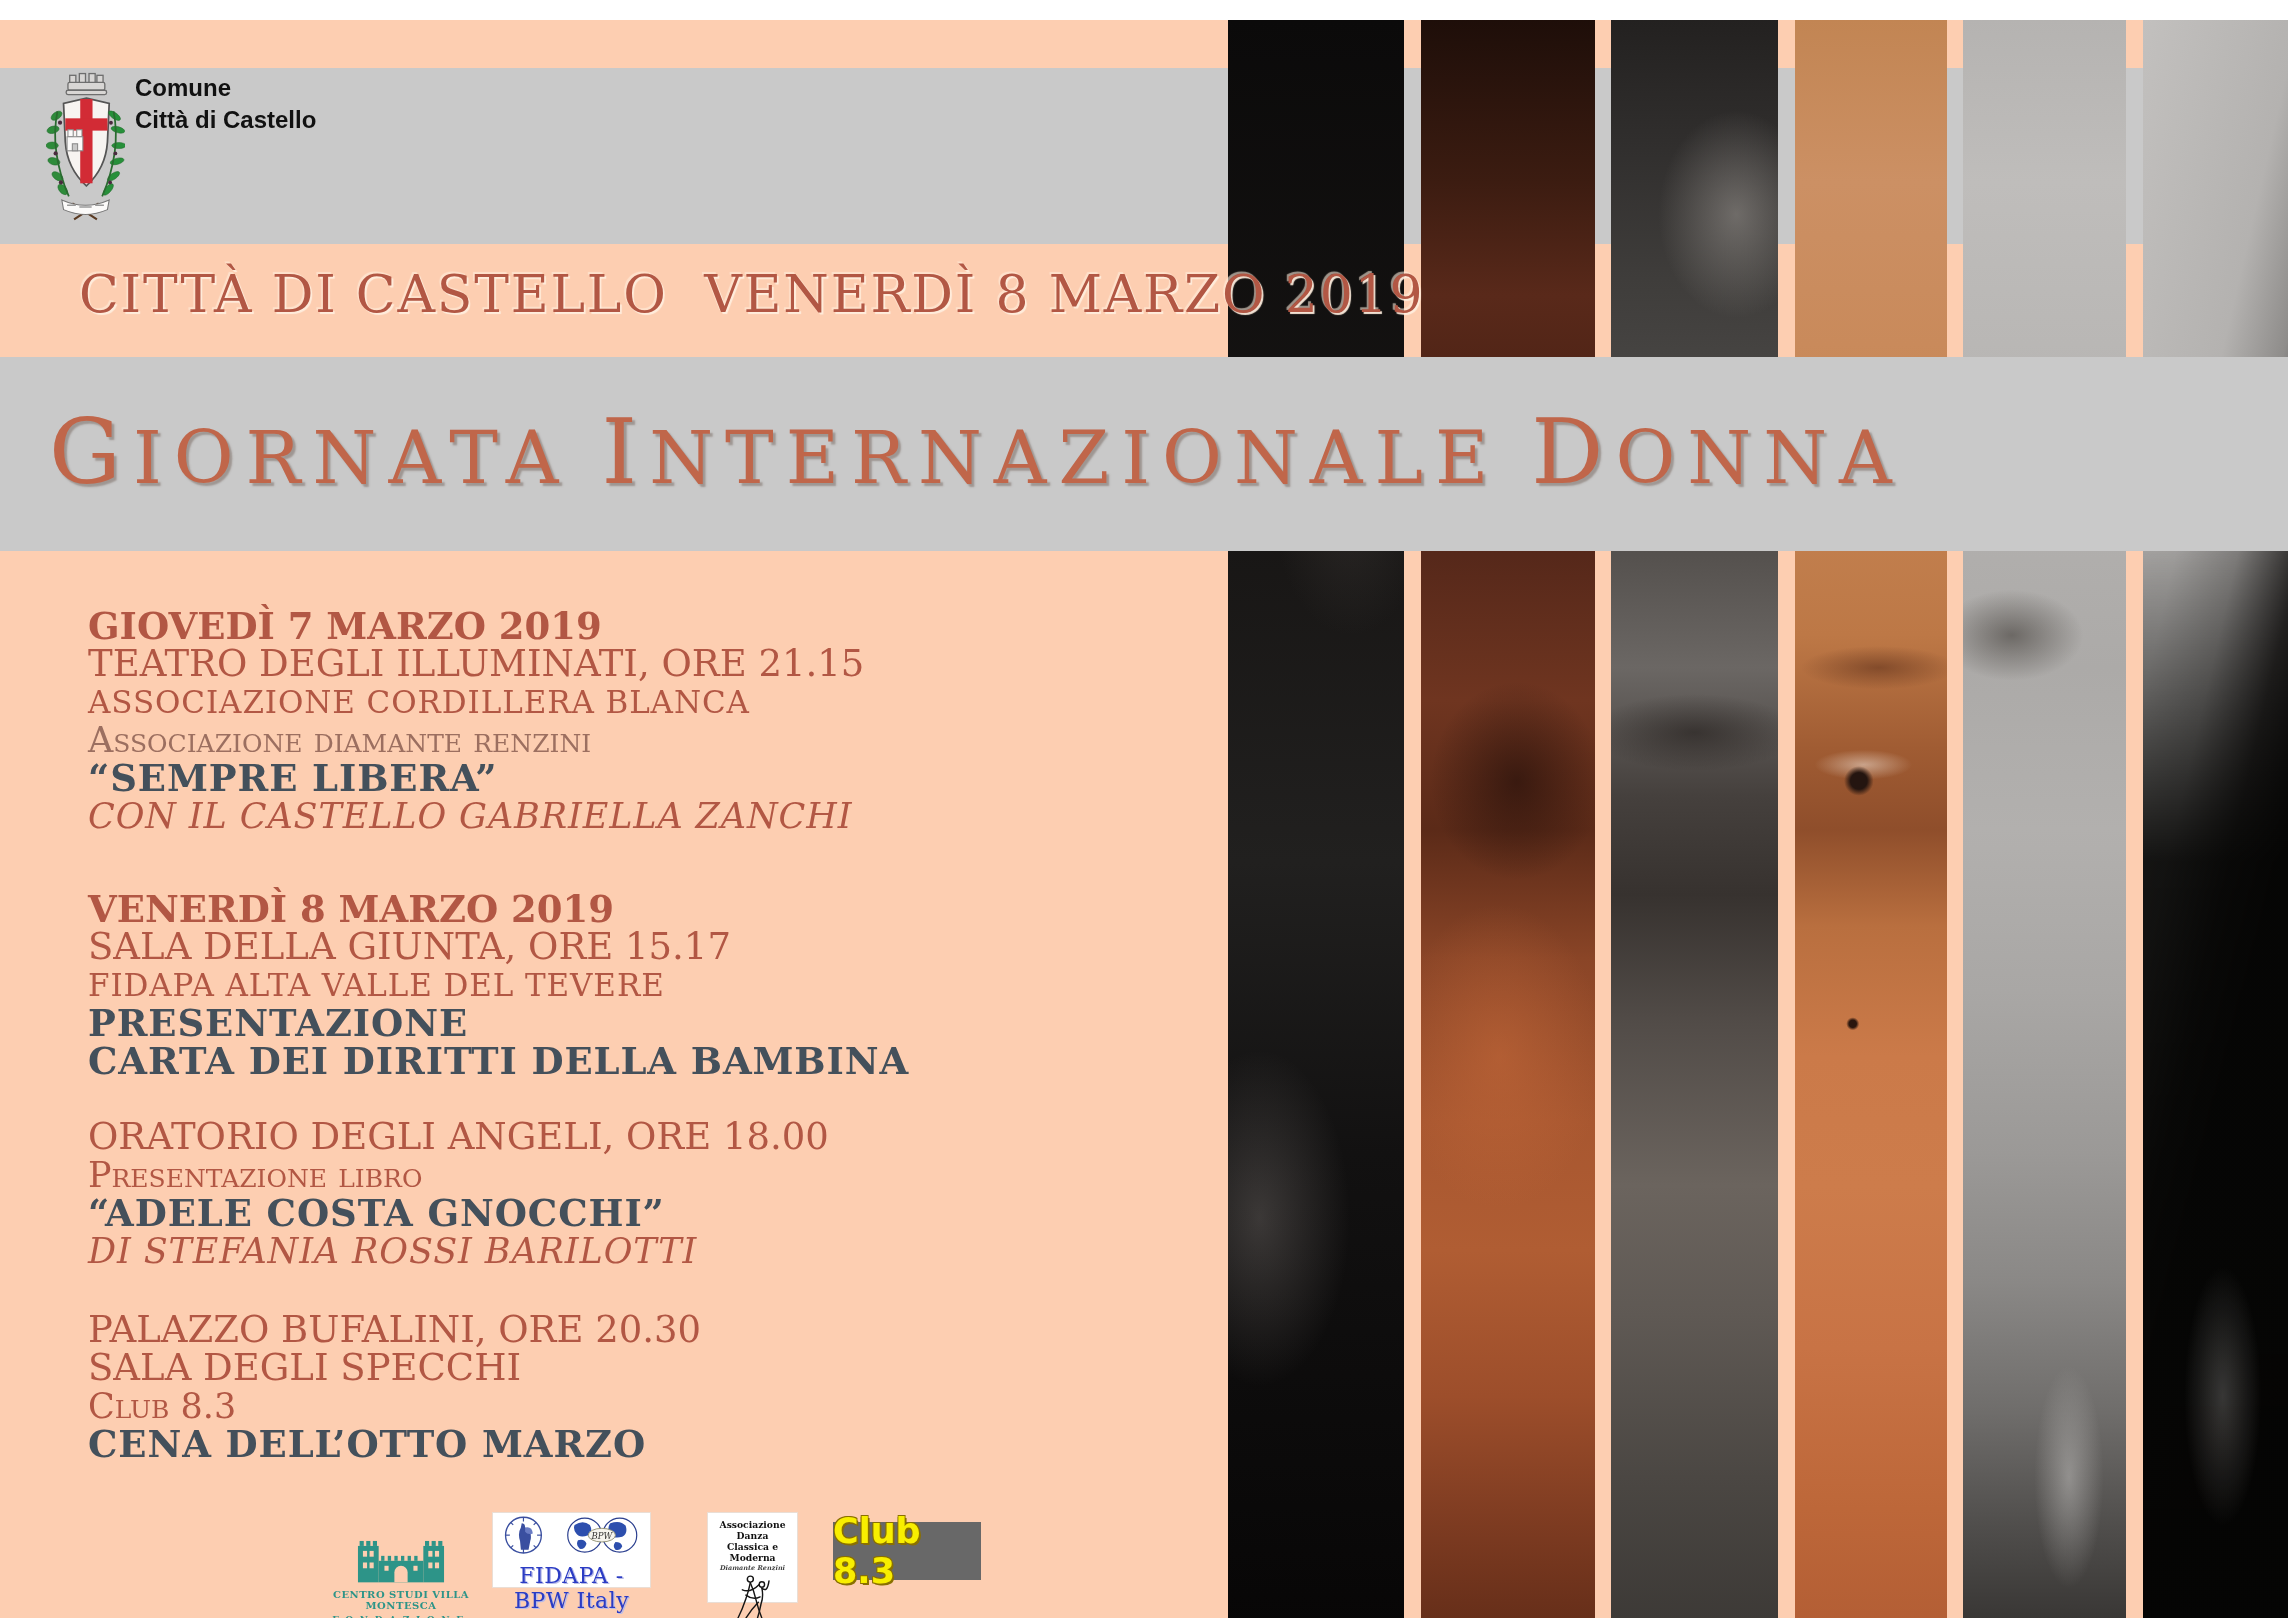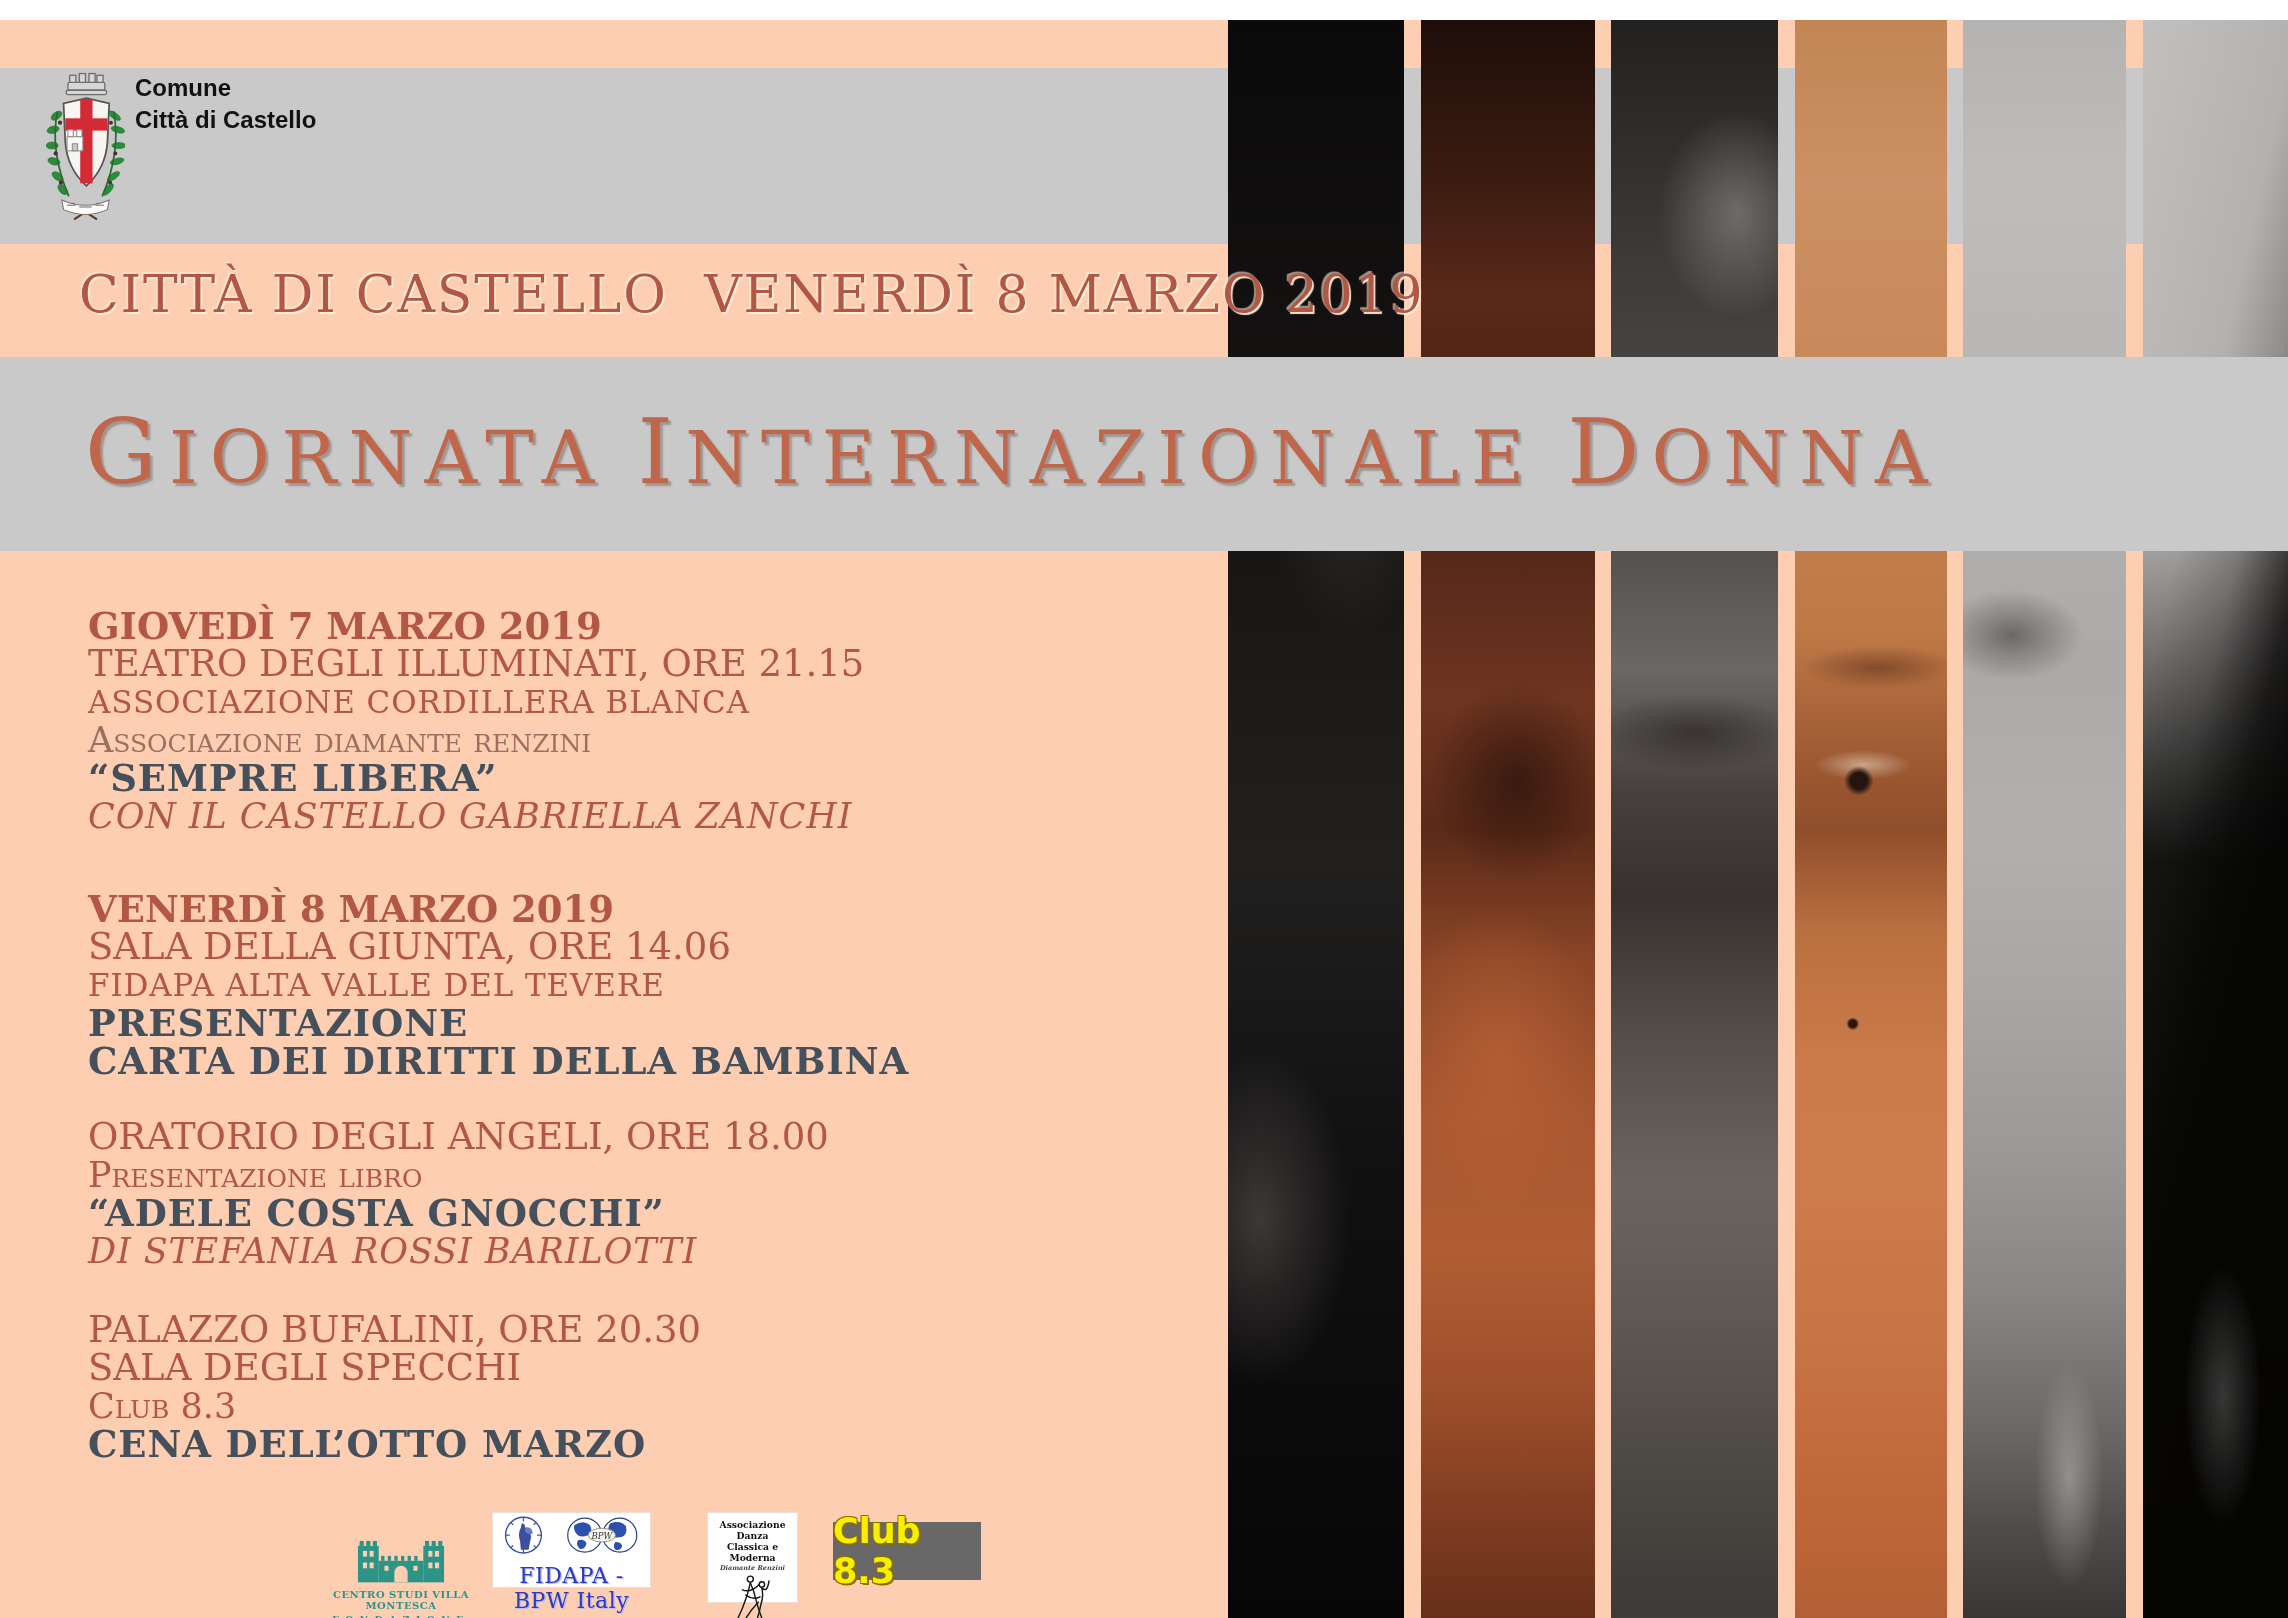--- a/index.html
+++ b/index.html
@@ -44,21 +44,21 @@
   .coa{position:absolute;left:46px;top:51px;width:79px;height:164px;z-index:2;}
   .muni{position:absolute;left:135px;top:52px;z-index:2;font-family:"Liberation Sans",sans-serif;
         font-weight:bold;color:#111;font-size:24px;line-height:32px;}
 
   
   .subtitle{position:absolute;left:79px;top:244px;z-index:4;white-space:pre;
     color:var(--terracotta);font-size:52px;letter-spacing:1.8px;font-weight:500;
     text-shadow:1.8px 1.8px 0.9px rgba(255,238,222,.95), -1.8px -1.8px 0.9px rgba(255,238,222,.6);}
 
   
-  .band-title h1{margin:0;padding-left:85px;line-height:190px;white-space:nowrap;
+  .band-title h1{margin:0;padding-left:49px;line-height:190px;white-space:nowrap;
     color:var(--title);font-weight:500;letter-spacing:12px;
     text-shadow:2.8px 2.8px 1.8px rgba(115,100,92,.5);}
   .t-lead{font-size:90px;}
   .t-rest{font-size:73px;}
   .t-gap{display:inline-block;width:31px;}
 
   
   .events{position:absolute;left:88px;top:587px;width:1126px;z-index:2;}
   .evblock{margin:0 0 55px 0;}
   .evblock.g2{margin-bottom:38px;}
@@ -177,21 +177,21 @@
     <div class="evblock">
       <div class="line l-date">GIOVEDÌ 7 MARZO 2019</div>
       <div class="line l-venue">TEATRO DEGLI ILLUMINATI, ORE 21.15</div>
       <div class="line l-org">ASSOCIAZIONE CORDILLERA BLANCA</div>
       <div class="line l-orgsc">Associazione diamante renzini</div>
       <div class="line l-dark">“SEMPRE LIBERA”</div>
       <div class="line l-italic">CON IL CASTELLO GABRIELLA ZANCHI</div>
     </div>
     <div class="evblock g2">
       <div class="line l-date">VENERDÌ 8 MARZO 2019</div>
-      <div class="line l-venue">SALA DELLA GIUNTA, ORE 14.06</div>
+      <div class="line l-venue">SALA DELLA GIUNTA, ORE 15.17</div>
       <div class="line l-org">FIDAPA ALTA VALLE DEL TEVERE</div>
       <div class="line l-dark">PRESENTAZIONE</div>
       <div class="line l-dark">CARTA DEI DIRITTI DELLA BAMBINA</div>
     </div>
     <div class="evblock g3">
       <div class="line l-venue">ORATORIO DEGLI ANGELI, ORE 18.00</div>
       <div class="line l-sc">Presentazione libro</div>
       <div class="line l-dark">“ADELE COSTA GNOCCHI”</div>
       <div class="line l-italic">DI STEFANIA ROSSI BARILOTTI</div>
     </div>

